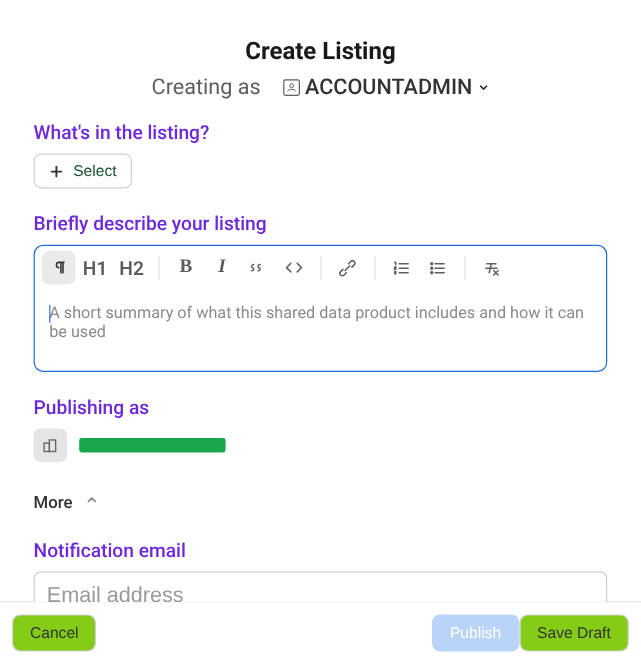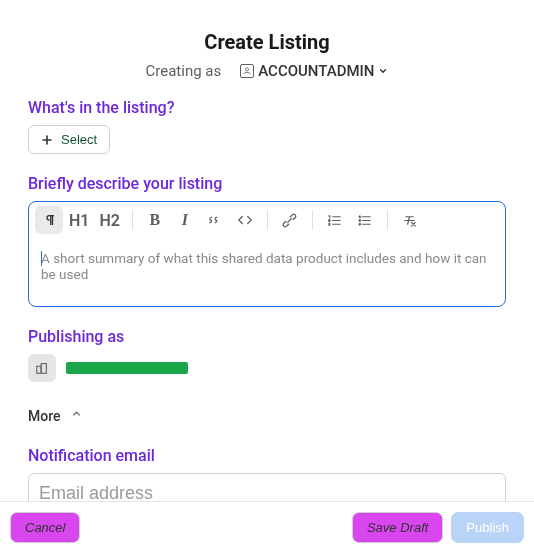--- a/index.html
+++ b/index.html
@@ -23,21 +23,21 @@
       padding-top: 30px;
       padding-bottom: 18px;
     }
     .title {
       font-size: 20px;
       font-weight: 700;
       color: #1a1a1a;
     }
     .subtitle {
       margin-top: 8px;
-      font-size: 15px;
+      font-size: 18px;
       color: #5e5e5e;
       display: flex;
       align-items: flex-start;
       justify-content: center;
       gap: 19px;
     }
     .role-box {
       display: inline-flex;
       align-items: center;
       gap: 4px;
@@ -191,24 +191,23 @@
     .spacer { flex: 1; }
     .btn {
       padding: 7px 14px;
       border-radius: 7px;
       font-size: 13px;
       font-weight: 500;
       cursor: pointer;
       border: 1px solid transparent;
     }
     .btn-secondary {
-      background: #d946ef;
+      background: #84cc16;
       color: #333;
       border-color: #d0d0d0;
-      font-style: italic;
     }
     .btn-primary-disabled {
       background: #b9d4f7;
       color: #fff;
       border-color: #b9d4f7;
       margin-left: 8px;
     }
   </style>
 </head>
 <body>
@@ -333,15 +332,15 @@
     <div class="section-label">Notification email</div>
     <input type="text" class="email-input" placeholder="Email address" style="">
     <div class="help-text">Email where notifications about auto-fulfillment, consumer requests, and others will be sent.</div>
   </div>
 
 </div>
 
 <div class="footer">
   <button class="btn btn-secondary">Cancel</button>
   <div class="spacer"></div>
+  <button class="btn btn-primary-disabled">Publish</button>
   <button class="btn btn-secondary">Save Draft</button>
-  <button class="btn btn-primary-disabled">Publish</button>
 </div>
 
 </body></html>

